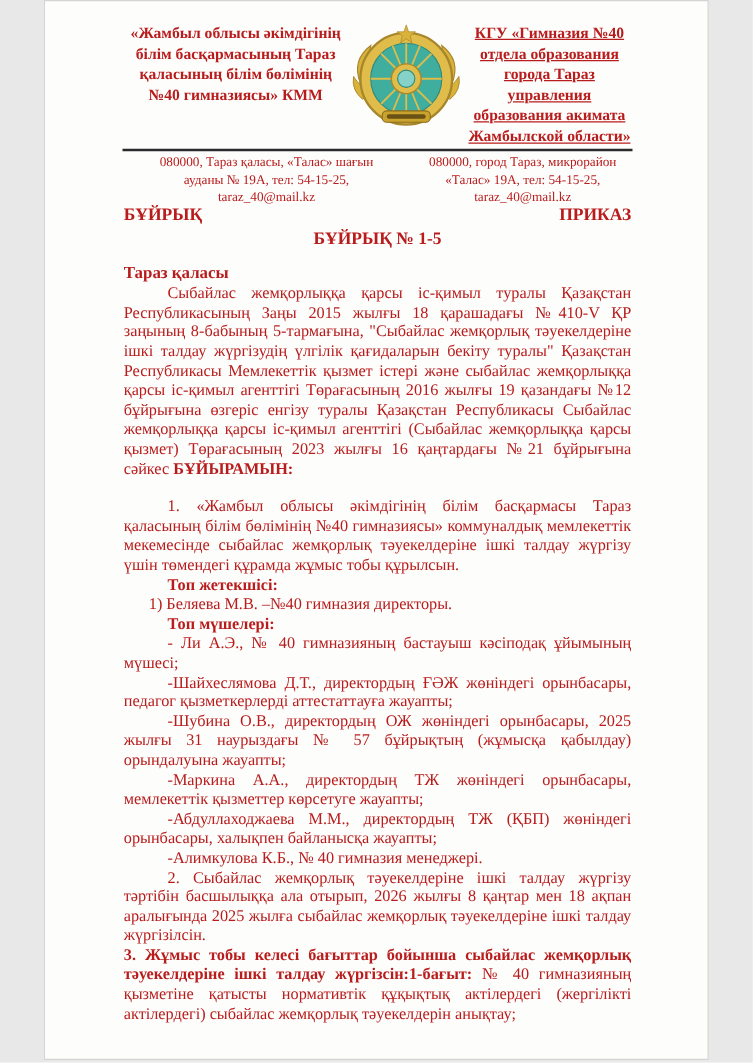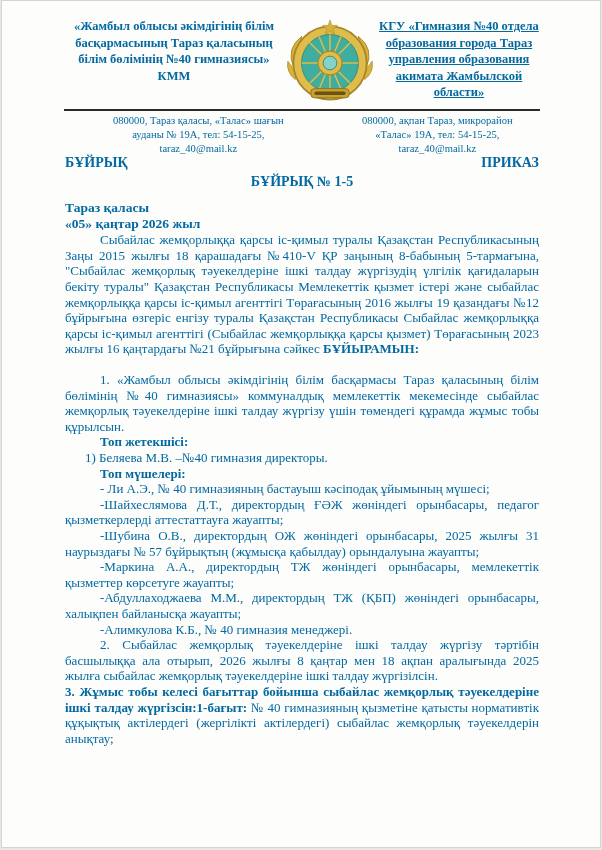--- a/index.html
+++ b/index.html
@@ -1,23 +1,23 @@
 <!DOCTYPE html>
 <html><head>
 <meta charset="utf-8">
 <style>
   html,body{margin:0;padding:0;background:#e8e8e8;}
   .page{
     position:relative;
-    width:600px;height:848px;
+    width:532px;height:848px;
     margin:0 auto;
     background:#fdfdfc;
     border:1px solid #d4d4d4;
     font-family:"Liberation Serif","DejaVu Serif",serif;
-    color:#0369a1;
+    color:#b91c1c;
     overflow:hidden;
     box-sizing:border-box;
   }
   .header{
     display:flex;
     justify-content:space-between;
     align-items:flex-start;
     padding:17px 58px 0 62px;
   }
   .org{font-weight:bold;text-align:center;font-size:12.5px;line-height:1.32;}
@@ -102,38 +102,37 @@
 
   <div class="header-rule"></div>
 
   <div class="addresses">
     <div class="addr addr-left">
       <div>080000, Тараз қаласы,  «Талас» шағын</div>
       <div>ауданы № 19А, тел: 54-15-25,</div>
       <div>taraz_40@mail.kz</div>
     </div>
     <div class="addr addr-right">
-      <div>080000, ақпан Тараз, микрорайон</div>
+      <div>080000, город Тараз, микрорайон</div>
       <div>«Талас» 19А, тел: 54-15-25,</div>
       <div>taraz_40@mail.kz</div>
     </div>
   </div>
 
   <div class="content">
 
     <div class="order-words">
       <span>БҰЙРЫҚ</span>
       <span>ПРИКАЗ</span>
     </div>
 
     <div class="order-number">БҰЙРЫҚ № 1-5</div>
 
     <div class="city-date">
       <span>Тараз қаласы</span>
-      <span>«05» қаңтар 2026 жыл</span>
     </div>
 
 
     <div class="body-text">
 
       <p class="indent preamble"><span>Сыбайлас жемқорлыққа қарсы іс-қимыл туралы Қазақстан Республикасының Заңы 2015 жылғы 18 қарашадағы №410-V ҚР заңының 8-бабының 5-тармағына, "Сыбайлас жемқорлық тәуекелдеріне ішкі талдау жүргізудің үлгілік қағидаларын бекіту туралы" Қазақстан Республикасы Мемлекеттік қызмет істері және сыбайлас жемқорлыққа қарсы іс-қимыл агенттігі Төрағасының 2016 жылғы 19 қазандағы  №12 бұйрығына өзгеріс енгізу туралы Қазақстан Республикасы Сыбайлас жемқорлыққа қарсы іс-қимыл агенттігі (Сыбайлас жемқорлыққа қарсы қызмет) Төрағасының 2023 жылғы 16 қаңтардағы №21 бұйрығына сәйкес </span><b class="inline-bold">БҰЙЫРАМЫН:</b></p>
 
       <p class="indent para-gap">1. «Жамбыл облысы әкімдігінің білім басқармасы Тараз қаласының білім бөлімінің №40 гимназиясы» коммуналдық мемлекеттік мекемесінде   сыбайлас жемқорлық тәуекелдеріне ішкі талдау жүргізу үшін төмендегі құрамда жұмыс тобы құрылсын.</p>
 
       <p class="subhead">Топ жетекшісі:</p>

